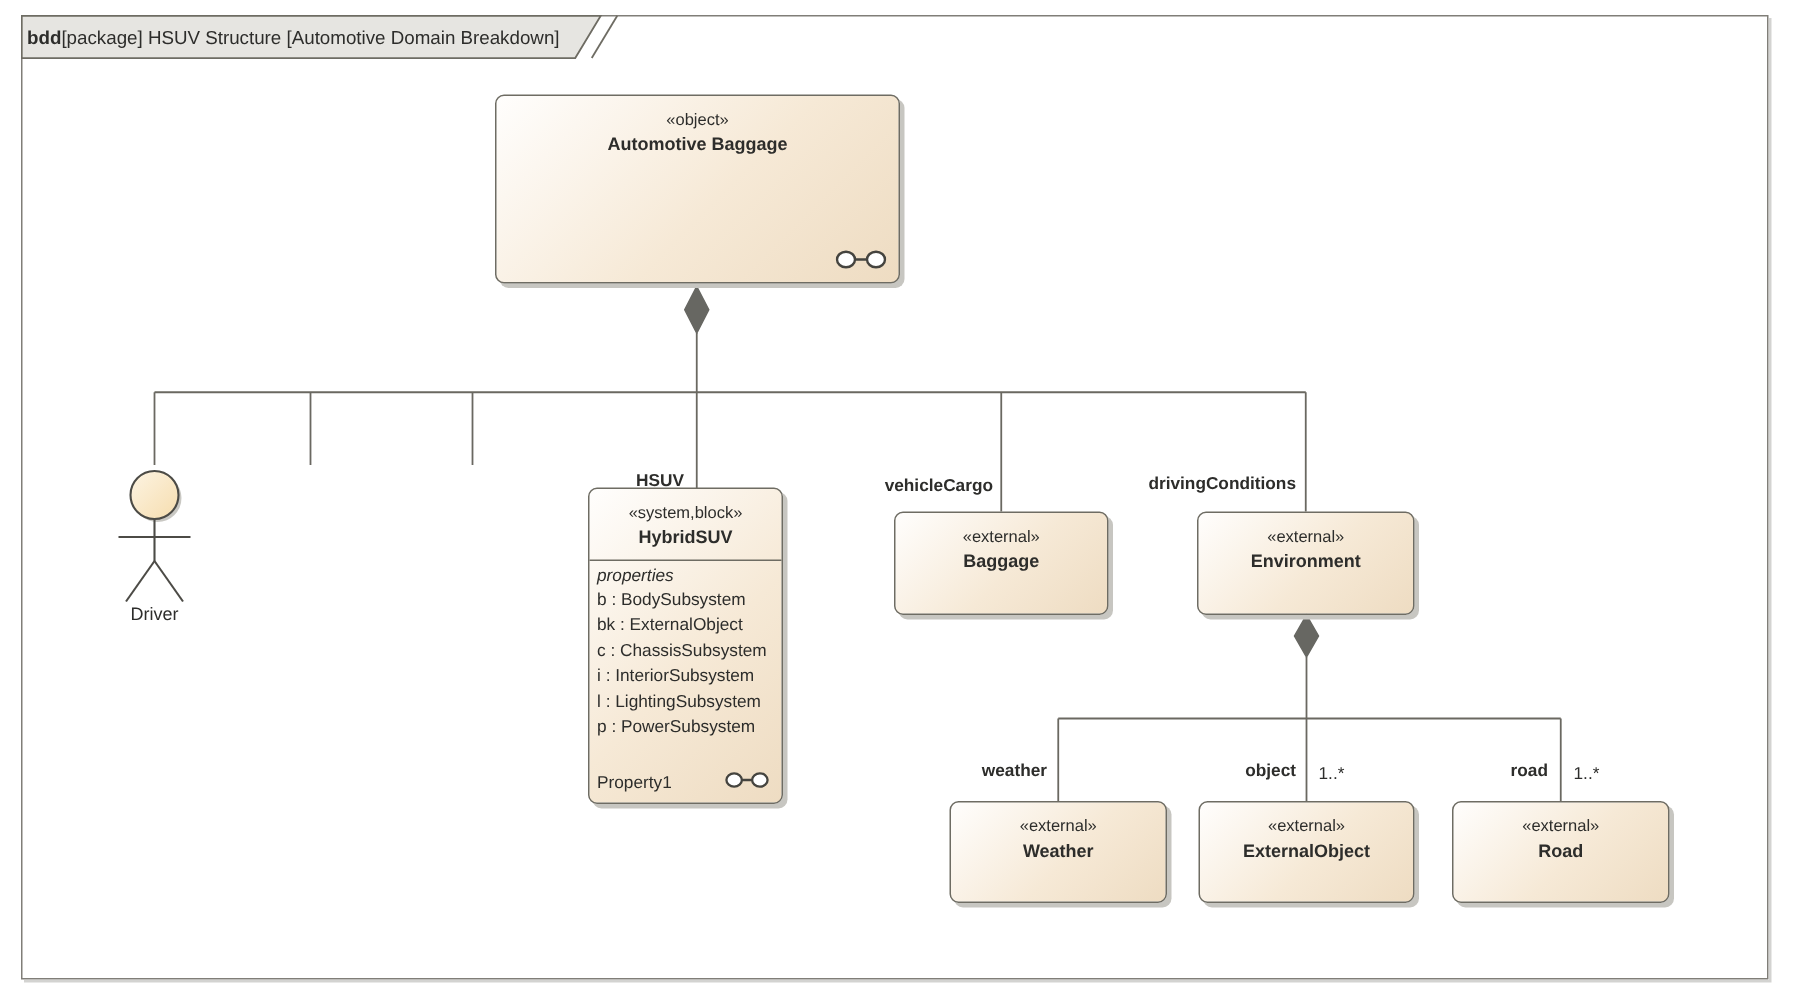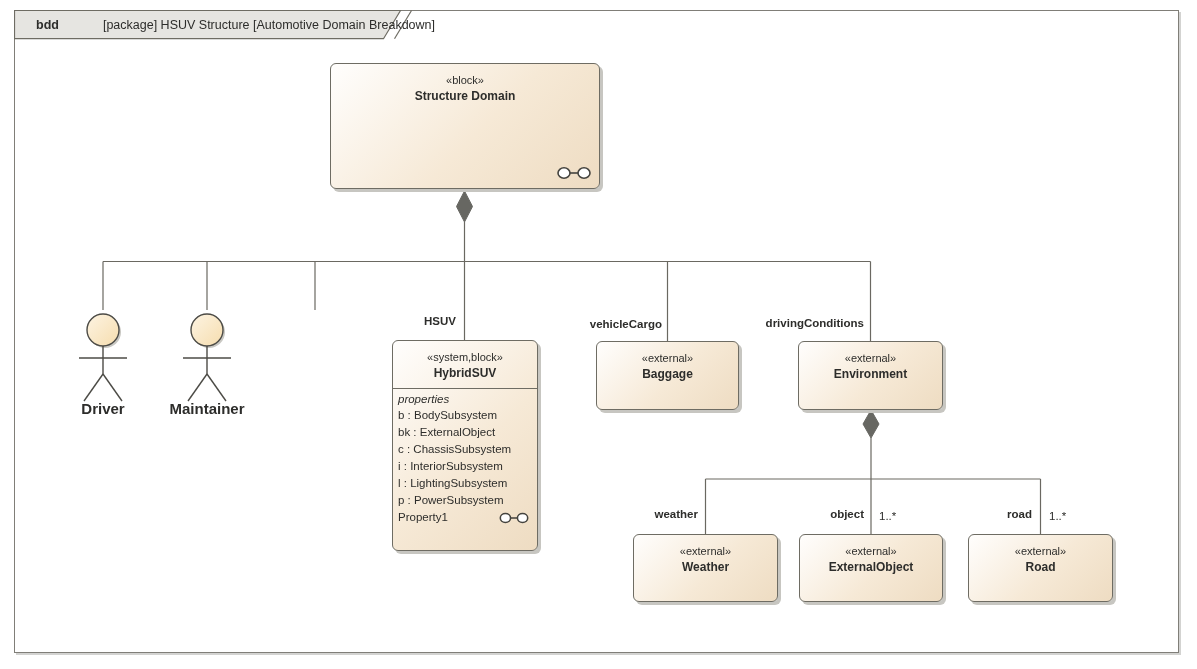--- a/index.html
+++ b/index.html
@@ -14,44 +14,44 @@
     --tab-fill:#e6e5e1;
     --frame-border:#807e78;
   }
   html,body{margin:0;padding:0;background:#ffffff;}
   body{font-family:"Liberation Sans","DejaVu Sans",sans-serif;color:var(--text);}
   .stage{position:relative;width:1197px;height:669px;background:#fff;overflow:hidden;}
   .frame{position:absolute;left:14px;top:10px;width:1163px;height:641px;
          border:1px solid var(--frame-border);
          box-shadow:2px 2px 0 rgba(130,128,122,.35);}
   .tab-svg{position:absolute;left:14px;top:10px;}
-  .tab-text{position:absolute;left:36px;top:11px;height:27px;display:flex;align-items:center;
-            font-size:12.5px;white-space:nowrap;gap:44px;}
+  .tab-text{position:absolute;left:18px;top:11px;height:27px;display:flex;align-items:center;
+            font-size:12.5px;white-space:nowrap;}
   .tab-text b{font-weight:bold;}
   .wires{position:absolute;left:0;top:0;pointer-events:none;}
   .wires [data-interactable="true"]{pointer-events:auto;}
 
   .block{position:absolute;box-sizing:border-box;
          border:1.4px solid var(--block-border);border-radius:6px;
          background:linear-gradient(135deg,var(--grad-a) 0%,var(--grad-b) 55%,var(--grad-c) 100%);
          box-shadow:3px 3px 0 var(--shadow);
          text-align:center;}
   .block .stereo{font-size:11px;padding-top:9px;line-height:15px;}
   .block .bname{font-size:12px;font-weight:bold;line-height:16px;}
   .composite-icon{position:absolute;right:8px;bottom:8px;}
 
   .hsuv-divider{border-top:1.2px solid var(--block-border);margin-top:7px;}
   .props{font-size:11.5px;text-align:left;padding:2px 4px 0 5px;}
   .props .cmp-title{font-style:italic;text-align:left;line-height:16px;font-size:11.5px;}
   .props .prow{line-height:17px;white-space:nowrap;}
-  .props .prow-last{display:flex;justify-content:space-between;align-items:center;line-height:17px;}
+  .props .prow-last{display:flex;justify-content:space-between;line-height:17px;margin-top:20px;}
 
   .actor{position:absolute;width:100px;text-align:center;}
   .actor svg{display:block;margin:0 auto;}
-  .actor-label{font-size:15px;font-weight:bold;margin-top:0;line-height:14px;}
+  .actor-label{font-size:12px;font-weight:normal;margin-top:0;line-height:14px;}
 
   .rlabel,.mlabel{position:absolute;font-size:11.5px;line-height:14px;white-space:nowrap;}
   .rlabel{text-align:right;font-weight:bold;}
   .mlabel{text-align:left;}
 </style>
 </head>
 <body>
 
 <div class="stage" data-interactable="false">
 
@@ -89,30 +89,30 @@
       <line x1="871" y1="438" x2="871" y2="479"></line>
       <line x1="705.5" y1="479" x2="1040.5" y2="479"></line>
       <line x1="705.5" y1="479" x2="705.5" y2="534"></line>
       <line x1="871" y1="479" x2="871" y2="534"></line>
       <line x1="1040.5" y1="479" x2="1040.5" y2="534"></line>
     </g>
     <polygon points="871,410 879,424 871,438 863,424" fill="var(--diamond)" stroke="var(--diamond)" data-interactable="true"></polygon>
   </svg>
 
   <div class="block" style="left:330px;top:63px;width:270px;height:126px" data-interactable="true">
-    <div class="stereo" data-interactable="false">«block»</div>
-    <div class="bname" data-interactable="false">Structure Domain</div>
+    <div class="stereo" data-interactable="false">«object»</div>
+    <div class="bname" data-interactable="false">Automotive Baggage</div>
     <svg class="composite-icon" width="34" height="14" viewBox="0 0 34 14" data-interactable="false">
       <line x1="12" y1="7" x2="22" y2="7" stroke="#45443f" stroke-width="1.6"></line>
       <ellipse cx="7" cy="7" rx="6" ry="5.2" fill="#ffffff" stroke="#45443f" stroke-width="1.6"></ellipse>
       <ellipse cx="27" cy="7" rx="6" ry="5.2" fill="#ffffff" stroke="#45443f" stroke-width="1.6"></ellipse>
     </svg>
   </div>
 
-  <div class="block" style="left:392px;top:340px;width:146px;height:211px" data-interactable="true">
+  <div class="block" style="left:392px;top:325px;width:130px;height:211px" data-interactable="true">
     <div class="stereo" data-interactable="false">«system,block»</div>
     <div class="bname" data-interactable="false">HybridSUV</div>
     <div class="hsuv-divider" data-interactable="false"></div>
     <div class="props" data-interactable="false">
       <div class="cmp-title" data-interactable="false">properties</div>
       <div class="prow" data-interactable="false">b : BodySubsystem</div>
       <div class="prow" data-interactable="false">bk : ExternalObject</div>
       <div class="prow" data-interactable="false">c : ChassisSubsystem</div>
       <div class="prow" data-interactable="false">i : InteriorSubsystem</div>
       <div class="prow" data-interactable="false">l : LightingSubsystem</div>
@@ -158,31 +158,20 @@
       <circle cx="32" cy="20" r="16" fill="#c9c8c3"></circle>
       <circle cx="30" cy="18" r="16" fill="url(#headGrad)" stroke="#4c4b46" stroke-width="1.4"></circle>
       <line x1="30" y1="34" x2="30" y2="62" stroke="#4c4b46" stroke-width="1.4"></line>
       <line x1="6" y1="46" x2="54" y2="46" stroke="#4c4b46" stroke-width="1.4"></line>
       <line x1="30" y1="62" x2="11" y2="89" stroke="#4c4b46" stroke-width="1.4"></line>
       <line x1="30" y1="62" x2="49" y2="89" stroke="#4c4b46" stroke-width="1.4"></line>
     </svg>
     <div class="actor-label" data-interactable="false">Driver</div>
   </div>
 
-  <div class="actor" style="left:157px;top:312px" data-interactable="true">
-    <svg width="60" height="90" data-interactable="false">
-      <circle cx="32" cy="20" r="16" fill="#c9c8c3"></circle>
-      <circle cx="30" cy="18" r="16" fill="url(#headGrad)" stroke="#4c4b46" stroke-width="1.4"></circle>
-      <line x1="30" y1="34" x2="30" y2="62" stroke="#4c4b46" stroke-width="1.4"></line>
-      <line x1="6" y1="46" x2="54" y2="46" stroke="#4c4b46" stroke-width="1.4"></line>
-      <line x1="30" y1="62" x2="11" y2="89" stroke="#4c4b46" stroke-width="1.4"></line>
-      <line x1="30" y1="62" x2="49" y2="89" stroke="#4c4b46" stroke-width="1.4"></line>
-    </svg>
-    <div class="actor-label" data-interactable="false">Maintainer</div>
-  </div>
 
 
   <div class="rlabel" style="left:336px;top:314px;width:120px" data-interactable="true">HSUV</div>
   <div class="rlabel" style="left:542px;top:317px;width:120px" data-interactable="true">vehicleCargo</div>
   <div class="rlabel" style="left:744px;top:316px;width:120px" data-interactable="true">drivingConditions</div>
   <div class="rlabel" style="left:578px;top:507px;width:120px" data-interactable="true">weather</div>
   <div class="rlabel" style="left:744px;top:507px;width:120px" data-interactable="true">object</div>
   <div class="mlabel" style="left:879px;top:509px;width:50px" data-interactable="true">1..*</div>
   <div class="rlabel" style="left:912px;top:507px;width:120px" data-interactable="true">road</div>
   <div class="mlabel" style="left:1049px;top:509px;width:50px" data-interactable="true">1..*</div>

